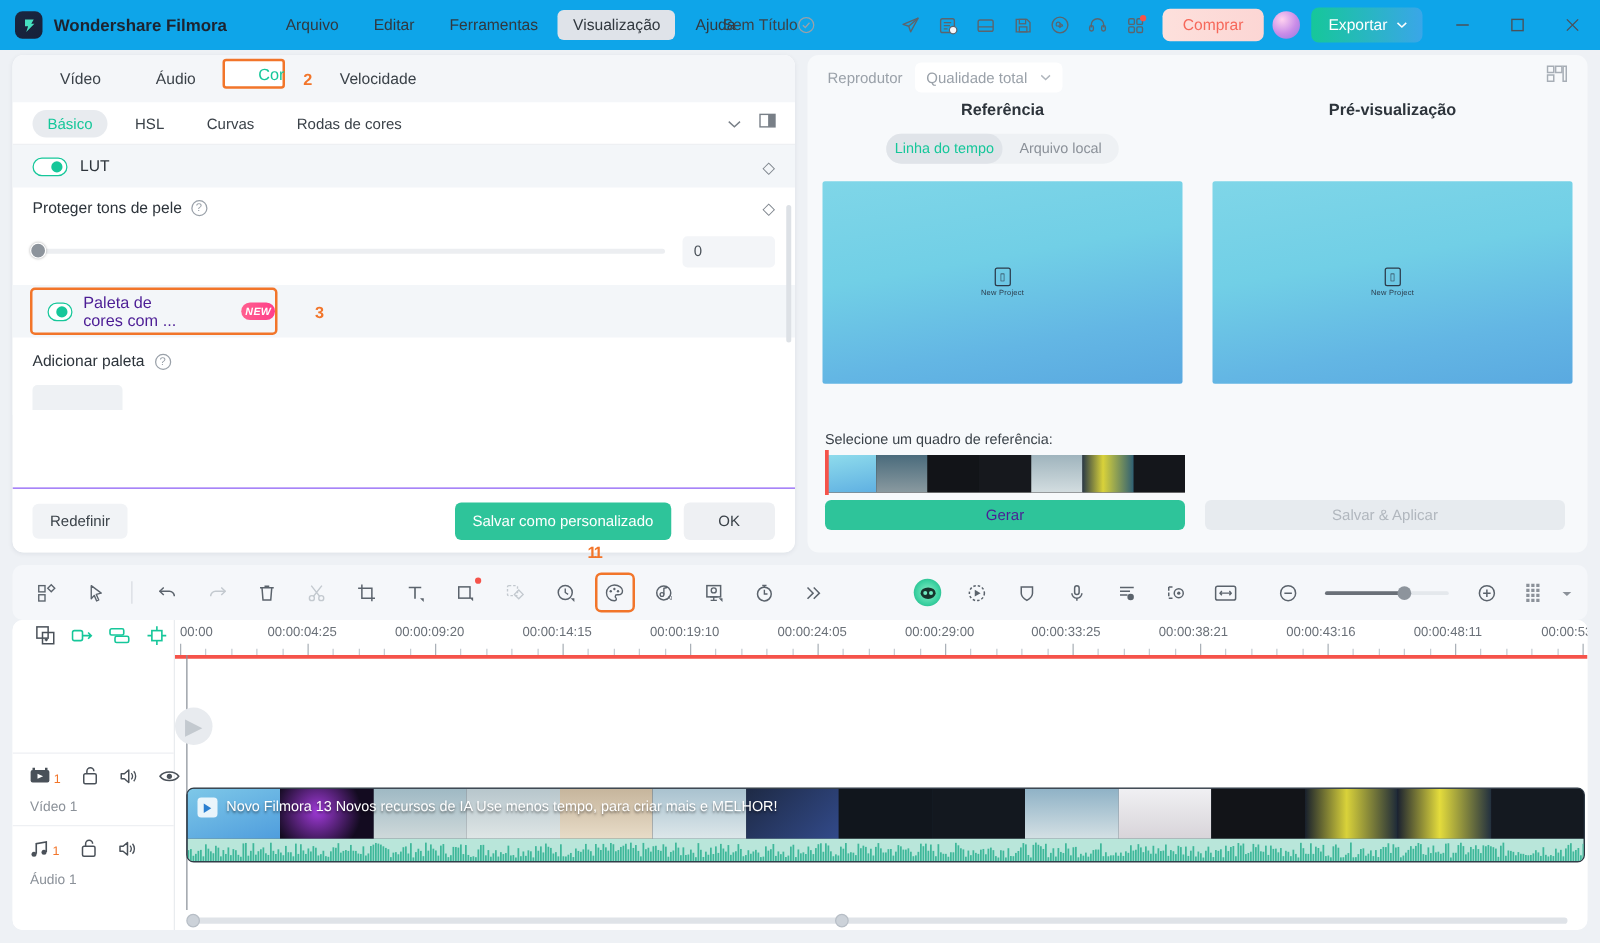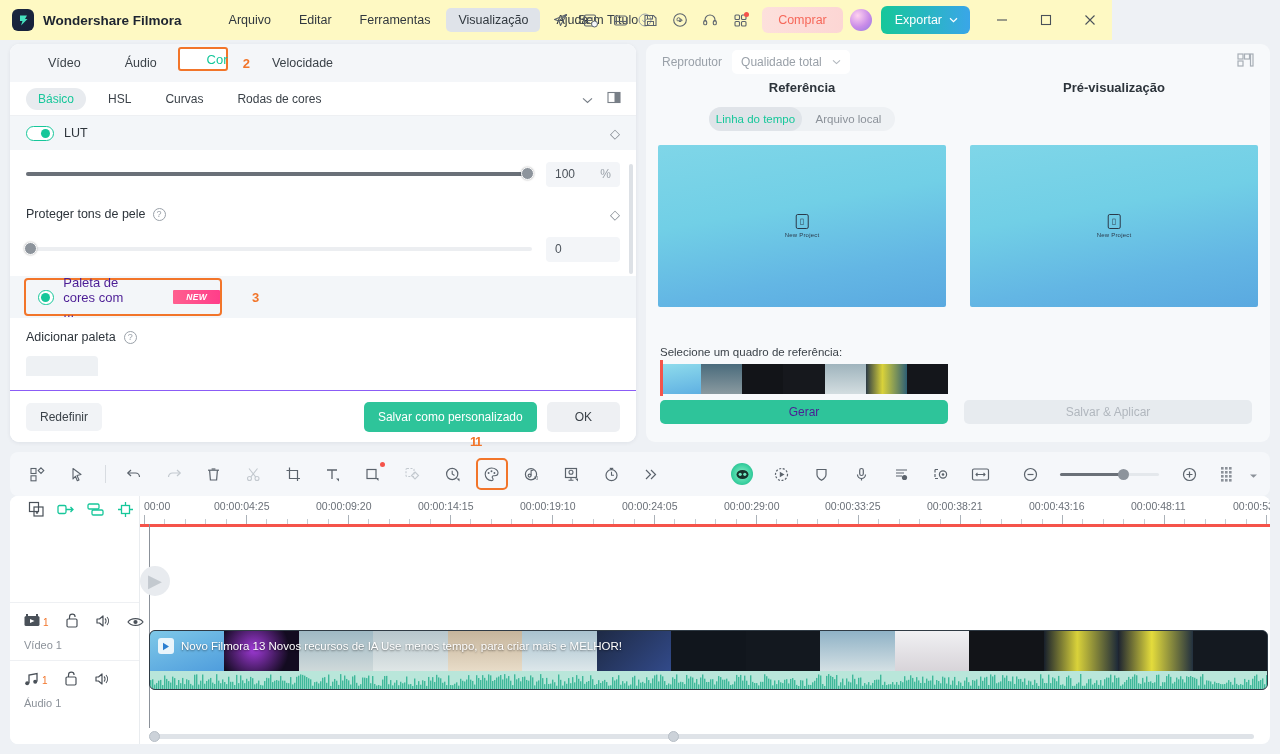--- a/index.html
+++ b/index.html
@@ -6,22 +6,22 @@
   body {
     width: 1280px; height: 754px;
     font-family: "Liberation Sans", sans-serif;
     background: #eef1f5;
     overflow: hidden;
     position: relative;
     color: #33383d;
   }
   
   .titlebar {
-    height: 40px; width: 1112px;
-    background: #fef9c3;
+    height: 40px; width: 1280px;
+    background: #0ea5e9;
     display: flex; align-items: center;
     position: relative;
   }
   .brand { display: flex; align-items: center; margin-left: 12px; gap: 9px; }
   .brand-logo {
     width: 22px; height: 22px; border-radius: 6px;
     background: linear-gradient(145deg,#1a2740,#16203a);
     display: flex; align-items: center; justify-content: center;
   }
   .brand-logo svg { display:block; }
@@ -147,21 +147,21 @@
     display:flex; align-items:center; padding: 0 16px; position: relative;
   }
   .palette-box {
     position:absolute; left: 14px; top: 2px; width: 198px; height: 38px;
     border: 2px solid #f2752a; border-radius: 4px;
     display:flex; align-items:center; padding-left: 12px; gap: 9px; background:#f3f6f9;
   }
   .new-badge {
     background: linear-gradient(90deg,#ff5f8f,#ff3e8a); color:#fff;
     font-size: 8.5px; font-weight: 700; font-style: italic;
-    padding: 2px 13px; border-radius: 1px; letter-spacing: .3px; margin-left: 28px;
+    padding: 2px 3px; border-radius: 7px; letter-spacing: .3px; margin-left: 28px;
   }
   .add-pal {
     padding: 0 16px; height: 38px; display:flex; align-items:center; gap: 8px;
     background:#fff;
   }
   .swatch-strip { padding: 0 16px; background:#fff; height: 24px; }
   .swatch {
     width: 72px; height: 20px; background: #eef1f4; border-radius: 4px 4px 0 0;
   }
   .lp-footer {
@@ -468,30 +468,20 @@
   </div>
 
   <div class="lut-row">
     <div style="display:flex;align-items:center">
       <span class="toggle"></span>
       <span class="lut-label">LUT</span>
     </div>
     <span class="diamond">◇</span>
   </div>
 
-  <div class="slider-row">
-    <div class="slider-track">
-      <div class="slider-fill" style="width:99%"></div>
-      <div class="slider-knob" style="left:calc(99% - 6px)"></div>
-    </div>
-    <div class="num-box">
-      <span>100</span>
-      <span class="unit">%</span>
-    </div>
-  </div>
 
   <div class="param-row">
     <span class="param-label">
       <span>Proteger tons de pele</span>
       <span class="qmark">?</span>
     </span>
     <span class="diamond">◇</span>
   </div>
 
   <div class="slider-row" style="height:38px">

